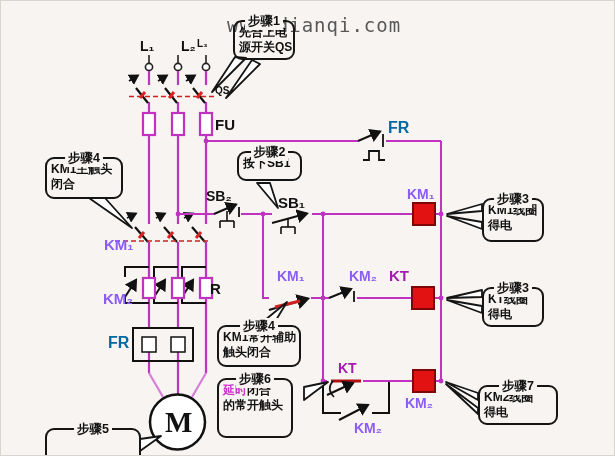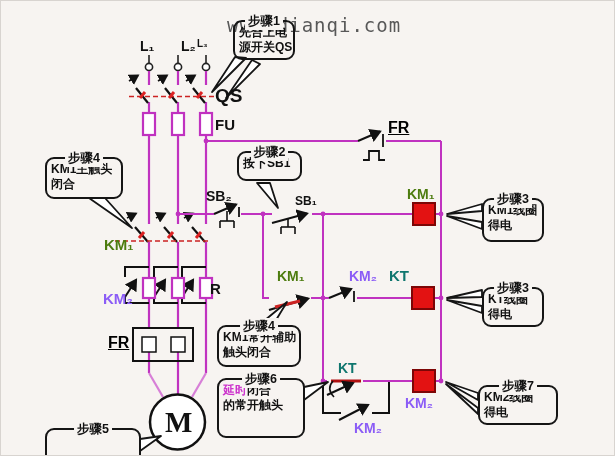--- a/index.html
+++ b/index.html
@@ -1,23 +1,23 @@
 <!DOCTYPE html>
 <html><head>
 <meta charset="utf-8">
 <style>
   html,body{margin:0;padding:0;}
   #stage{position:relative;width:615px;height:456px;background:#f7f4f1;overflow:hidden;
          font-family:"Liberation Sans","DejaVu Sans",sans-serif;border:1px solid #d8d4d0;box-sizing:border-box;}
   #stage svg{position:absolute;left:0;top:0;}
   .lbl{position:absolute;font-weight:bold;color:#111;white-space:nowrap;line-height:1;}
-  .magenta{color:#4d7c0f;}
+  .magenta{color:#8b5cf6;}
   .red{color:#8b5cf6;}
-  .green{color:#0f766e;}
-  .navy{color:#000000;text-decoration:underline;}
+  .green{color:#a21caf;}
+  .navy{color:#0369a1;}
   .watermark{position:absolute;left:226px;top:13px;font-family:"DejaVu Sans Mono","Liberation Mono",monospace;
              font-size:19px;color:#585858;letter-spacing:1px;z-index:1;}
   .callout{position:absolute;border:2px solid #151515;border-radius:9px;background:transparent;
            z-index:3;padding:3px 4px 2px 4px;box-sizing:border-box;}
   .callout .title{position:absolute;top:-9px;left:50%;transform:translateX(-50%);
                   background:#f7f4f1;padding:0 3px;font-size:12.5px;font-weight:bold;color:#111;white-space:nowrap;}
   .callout .line{font-size:12px;font-weight:bold;color:#111;line-height:15px;white-space:nowrap;}
   .callout .hl{color:#cc33cc;}
   .motor-label{position:absolute;font-family:"Liberation Serif","DejaVu Serif",serif;font-weight:bold;
                font-size:29px;color:#111;}
@@ -221,30 +221,30 @@
         <polygon points="477,407 477,413 445,383"></polygon>
       <polygon points="258,324 272,324 286,301"></polygon>
       <polygon points="303,386 303,399 327,381"></polygon>
       <polygon points="139,438 139,450 160,435"></polygon>
     </g>
   </svg>
 
   <div class="lbl" style="left:139px;top:38px;font-size:14px;">L₁</div>
   <div class="lbl" style="left:168px;top:38px;font-size:14px;margin-left:12px;">L₂</div>
   <div class="lbl" style="left:196px;top:38px;font-size:10px;">L₃</div>
-  <div class="lbl" style="left:214px;top:85px;font-size:19px;">QS</div>
+  <div class="lbl" style="left:214px;top:85px;font-size:10px;">QS</div>
   <div class="lbl" style="left:214px;top:116px;font-size:15px;">FU</div>
   <div class="lbl magenta" style="left:103px;top:236px;font-size:15px;">KM₁</div>
   <div class="lbl red" style="left:102px;top:290px;font-size:15px;">KM₂</div>
   <div class="lbl" style="left:209px;top:280px;font-size:15px;">R</div>
   <div class="lbl navy" style="left:107px;top:334px;font-size:16px;">FR</div>
   <div class="motor-label" style="left:164px;top:405px;">M</div>
   <div class="lbl navy" style="left:387px;top:119px;font-size:16px;">FR</div>
   <div class="lbl" style="left:205px;top:188px;font-size:14px;">SB₂</div>
-  <div class="lbl" style="left:294px;top:194px;font-size:12px;">SB₁</div>
+  <div class="lbl" style="left:277px;top:194px;font-size:15px;">SB₁</div>
   <div class="lbl magenta" style="left:406px;top:186px;font-size:14px;">KM₁</div>
   <div class="lbl magenta" style="left:276px;top:268px;font-size:14px;">KM₁</div>
   <div class="lbl red" style="left:348px;top:268px;font-size:14px;">KM₂</div>
   <div class="lbl green" style="left:388px;top:267px;font-size:15px;">KT</div>
   <div class="lbl green" style="left:337px;top:360px;font-size:14px;">KT</div>
   <div class="lbl red" style="left:353px;top:420px;font-size:14px;">KM₂</div>
   <div class="lbl red" style="left:404px;top:395px;font-size:14px;">KM₂</div>
 
   <div class="callout" style="left:232px;top:19px;width:62px;height:40px;">
     <span class="title">步骤1</span>
@@ -280,21 +280,21 @@
     <div class="line">KM2线圈</div>
     <div class="line">得电</div>
   </div>
 
   <div class="callout" style="left:216px;top:324px;width:84px;height:42px;">
     <span class="title">步骤4</span>
     <div class="line">KM1常开辅助</div>
     <div class="line">触头闭合</div>
   </div>
 
-  <div class="callout" style="left:216px;top:377px;width:88px;height:60px;">
+  <div class="callout" style="left:216px;top:377px;width:76px;height:60px;">
     <span class="title">步骤6</span>
     <div class="line"><span class="hl">延时</span><span>闭合</span></div>
     <div class="line">的常开触头</div>
   </div>
 
   <div class="callout" style="left:44px;top:427px;width:96px;height:40px;">
     <span class="title">步骤5</span>
   </div>
 
 </div>

